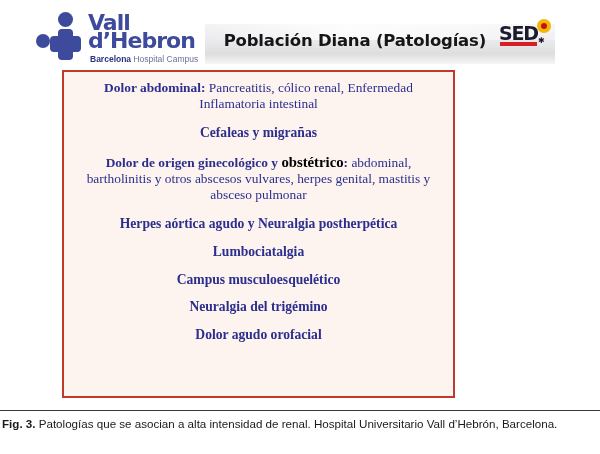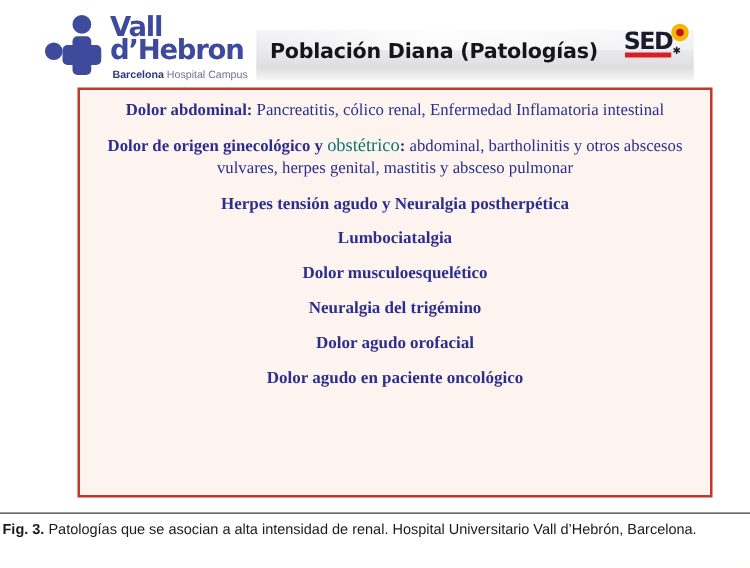--- a/index.html
+++ b/index.html
@@ -26,20 +26,21 @@
     overflow: hidden;
   }
 
   
   #header {
     position: absolute;
     left: 0;
     top: 0;
     width: 600px;
     height: 72px;
+    text-align: right;
   }
 
   
   #title-band {
     position: absolute;
     left: 205px;
     top: 24px;
     width: 350px;
     height: 40px;
     background: linear-gradient(to bottom, #f4f4f6 0%, #e9e9ec 45%, #dededf 75%, #f6f6f7 100%);
@@ -168,39 +169,39 @@
     font-size: 8px;
     color: #1b1b2e;
     line-height: 1;
   }
 
   
   #content-box {
     position: absolute;
     left: 62px;
     top: 70px;
-    width: 508px;
+    width: 393px;
     height: 328px;
     box-sizing: border-box;
     background: #fdf4f0;
     border: 2px solid #c0392b;
     padding: 7px 9px 0 9px;
   }
   .line {
     font-family: "Liberation Serif", "DejaVu Serif", serif;
     color: #2b2e8c;
     text-align: center;
     line-height: 1.17;
     margin: 0 0 0 0;
   }
   .line .b { font-weight: bold; }
   .line .n { font-weight: normal; }
   .line .red {
-    font-weight: normal;
-    color: #0f766e;
+    font-weight: bold;
+    color: #000000;
     font-size: 1.1em;
   }
   .line-1 { font-size: 13.4px; padding-top: 1px; }
   .line-2 { font-size: 13.6px; padding-top: 14px; }
   .line-3 { font-size: 13.4px; padding-top: 13px; }
   .line-4 { font-size: 13.6px; padding-top: 13px; }
   .line-5 { font-size: 13.6px; padding-top: 12px; }
   .line-6 { font-size: 13.6px; padding-top: 12px; }
   .line-7 { font-size: 13.6px; padding-top: 12px; }
   .line-8 { font-size: 13.6px; padding-top: 12px; }
@@ -262,48 +263,48 @@
     </div>
 
   </div>
 
   <div id="content-box">
 
     <p class="line line-1">
       <span class="b">Dolor abdominal:</span><span class="n"> Pancreatitis, cólico renal, Enfermedad Inflamatoria intestinal</span>
     </p>
 
+    <p class="line line-2">
+      <span class="b">Cefaleas y migrañas</span><span class="n"></span>
+    </p>
 
     <p class="line line-3">
       <span class="b">Dolor de origen ginecológico y </span><span class="red">obstétrico</span><span class="b">:</span><span class="n"> abdominal, bartholinitis y otros abscesos vulvares, herpes genital, mastitis y absceso pulmonar</span>
     </p>
 
     <p class="line line-4">
-      <span class="b">Herpes tensión agudo y Neuralgia postherpética</span><span class="n"></span>
+      <span class="b">Herpes aórtica agudo y Neuralgia postherpética</span><span class="n"></span>
     </p>
 
     <p class="line line-5">
       <span class="b">Lumbociatalgia</span><span class="n"></span>
     </p>
 
     <p class="line line-6">
-      <span class="b">Dolor musculoesquelético</span><span class="n"></span>
+      <span class="b">Campus musculoesquelético</span><span class="n"></span>
     </p>
 
     <p class="line line-7">
       <span class="b">Neuralgia del trigémino</span><span class="n"></span>
     </p>
 
     <p class="line line-8">
       <span class="b">Dolor agudo orofacial</span><span class="n"></span>
     </p>
 
-    <p class="line line-9">
-      <span class="b">Dolor agudo en paciente oncológico</span><span class="n"></span>
-    </p>
 
 
   </div>
 </div>
 
 <div id="caption-rule"></div>
 <div id="caption">
   <span class="figlabel">Fig. 3.</span><span> Patologías que se asocian a alta intensidad de renal. Hospital Universitario Vall d’Hebrón, Barcelona.</span>
 </div>
 

